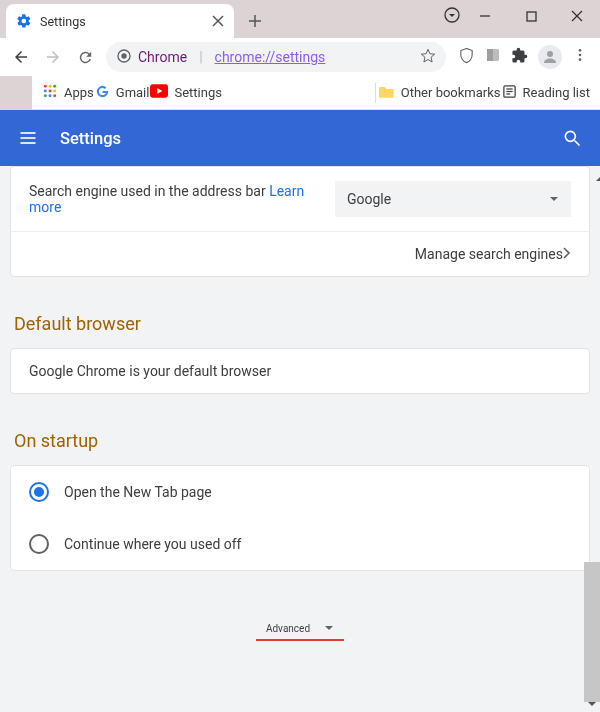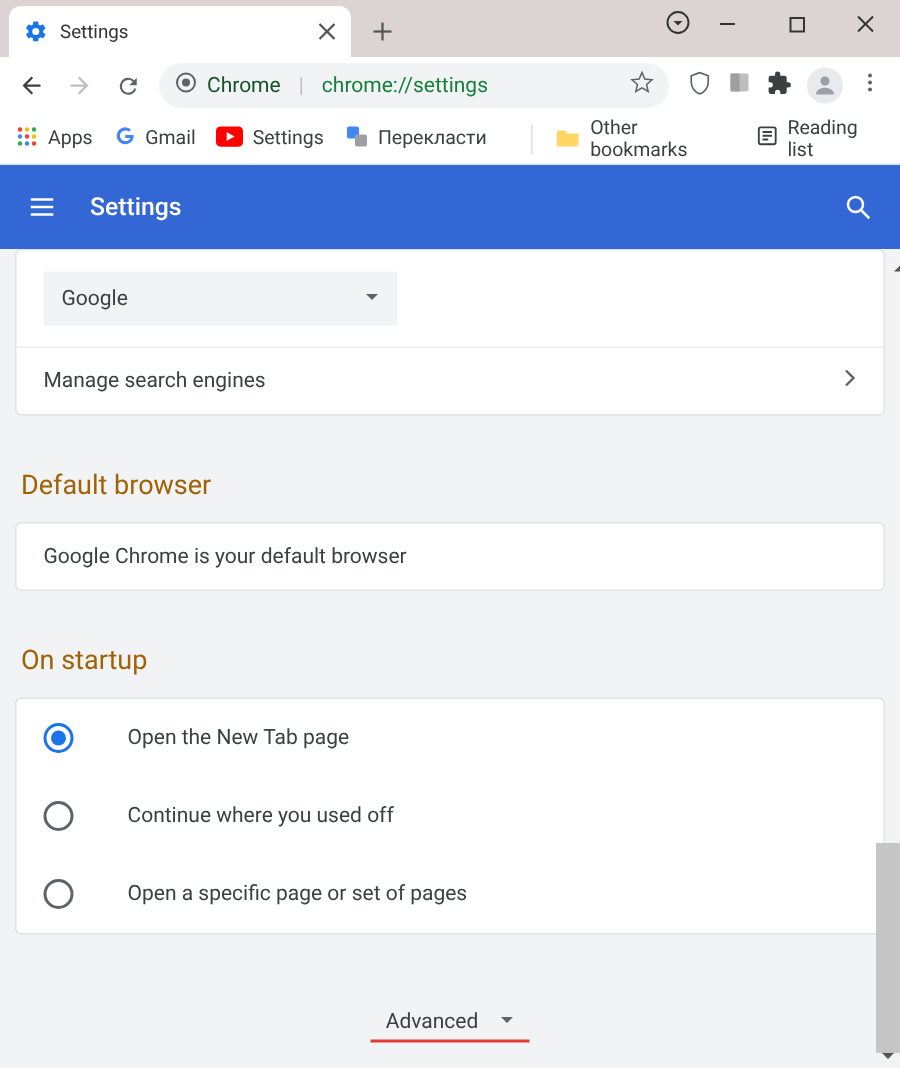--- a/index.html
+++ b/index.html
@@ -17,57 +17,57 @@
   .tab .tabtitle { flex: 1; }
   .tab .close { font-size: 16px; color:#555; }
   .newtab { width: 30px; height: 30px; display:flex; align-items:center; justify-content:center; color:#444; margin-left:6px; margin-bottom:2px;}
 
   
   .toolbar { background: #fff; height: 38px; display: flex; align-items: center; padding: 0 6px; gap: 2px; }
   .tool-btn { width: 30px; height: 30px; display:flex; align-items:center; justify-content:center; border-radius:50%; color:#5f6368; }
   .tool-btn.disabled { color:#bfbfbf; }
   .omnibox { flex:1; height:30px; background:#f1f3f4; border-radius:15px; display:flex; align-items:center; padding:0 10px; font-size:14px; color:#5f6368; margin:0 4px; }
   .omnibox .securl { display:flex; align-items:center; gap:6px;}
-  .omnibox .chromelbl { color:#14532d; }
+  .omnibox .chromelbl { color:#701a75; }
   .omnibox .sep { color:#bdbdbd; margin:0 6px;}
-  .omnibox .urltxt { color:#15803d; }
+  .omnibox .urltxt { color:#8b5cf6;text-decoration:underline; }
   .omnibox .star { margin-left:auto; color:#5f6368;}
   .ext-icons { display:flex; align-items:center; gap:10px; padding:0 6px;}
   .avatar-circ{width:24px;height:24px;border-radius:50%;background:#e8eaed;display:flex;align-items:center;justify-content:center;}
 
   
-  .bookmarks { background:#fff; height:34px; display:flex; align-items:center; padding:0 10px; font-size:13px; color:#3c4043; gap:14px; border-bottom:1px solid #e0e0e0;}
+  .bookmarks { background:#fff; height:34px; display:flex; align-items:center; padding:0 10px; font-size:13px; color:#3c4043; gap:1px; border-bottom:1px solid #e0e0e0;margin-left:32px;}
   .bm-item { display:flex; align-items:center; gap:6px; }
   .bm-sep { width:1px; height:20px; background:#ddd; margin:0 2px;}
 
   
   .blue-header { background:#3367d6; height:56px; display:flex; align-items:center; padding:0 18px; color:#fff; }
   .blue-header .menu-icon { margin-right:22px; display:flex;}
   .blue-header .title { font-size:16.5px; font-weight:500; flex:1;}
   .blue-header .search { display:flex;}
 
   
   .content-wrap { background:#f1f3f4; height: calc(712px - 38px - 38px - 34px - 56px); overflow-y:auto; position:relative; padding: 0 10px 10px 10px;}
 
   .card { background:#fff; border:1px solid #e2e2e2; border-radius:4px; margin-bottom:10px; }
   .row { display:flex; align-items:center; padding:14px 18px; font-size:14px; color:#3c4043; }
-  .row + .row-divider{ border-top:1px solid #eee;}
+  .row + .row-divider{ border-top:1px solid #eee;text-align:right;}
   .row .lbl { flex:1; }
   .row .link { color:#1a73e8; }
   .select { width:236px; height:36px; background:#f1f3f4; display:flex; align-items:center; padding:0 12px; font-size:14px; color:#3c4043; }
   .select .sval { flex:1;}
   .section-title { font-size:18px; color:#a16207; padding:26px 4px 14px 4px; }
 
-  .radio-row { display:flex; align-items:center; padding:16px 18px; font-size:14px; color:#3c4043; gap:36px;}
+  .radio-row { display:flex; align-items:center; padding:16px 18px; font-size:14px; color:#3c4043; gap:15px;}
   .radio-outer{width:20px;height:20px;border:2px solid #5f6368;border-radius:50%;display:flex;align-items:center;justify-content:center;flex-shrink:0;}
   .radio-outer.sel{border-color:#1a73e8;}
   .radio-inner{width:10px;height:10px;background:#1a73e8;border-radius:50%;}
 
   .advanced { text-align:center; padding:36px 0 14px 0; }
-  .adv-group{display:inline-flex;align-items:center;gap:14px;color:#3c4043;font-size:14px;border-bottom:2px solid #e53935;padding:4px 10px;}
+  .adv-group{display:inline-flex;align-items:center;gap:14px;color:#3c4043;font-size:10px;border-bottom:2px solid #e53935;padding:4px 10px;}
 
   
   .scrollbar-fake{position:absolute;right:0;top:562px;width:16px;height:140px;background:#c6c6c6;}
   .scrollbar-caret{position:absolute;right:2px;bottom:2px;width:12px;height:12px;display:flex;align-items:center;justify-content:center;}
 </style>
 </head>
 <body>
 
 <div class="heart-ind">
   <svg width="16" height="16" viewBox="0 0 16 16">
@@ -193,27 +193,20 @@
         </svg></span>
     <span>Gmail</span>
   </div>
   <div class="bm-item">
     <span><svg width="18" height="14" viewBox="0 0 24 18">
           <rect width="24" height="18" rx="4" fill="#ff0000"></rect>
           <path d="M9.5 5v8l7-4z" fill="#fff"></path>
         </svg></span>
     <span>Settings</span>
   </div>
-  <div class="bm-item">
-    <span><svg width="16" height="16" viewBox="0 0 24 24">
-          <rect x="2" y="2" width="12" height="12" rx="2" fill="#4285f4"></rect>
-          <rect x="10" y="10" width="12" height="12" rx="2" fill="#9aa0a6"></rect>
-        </svg></span>
-    <span>Перекласти</span>
-  </div>
   <div style="flex:1"></div>
   <div class="bm-sep"></div>
   <div class="bm-item">
     <span><svg width="16" height="14" viewBox="0 0 24 20">
           <path d="M2 4h7l2 3h11v11a2 2 0 0 1-2 2H2a2 2 0 0 1-2-2V6a2 2 0 0 1 2-2z" fill="#fdd663"></path>
         </svg></span>
     <span>Other bookmarks</span>
   </div>
   <div class="bm-item">
     <span><svg width="15" height="15" viewBox="0 0 24 24">
@@ -243,20 +236,21 @@
     </span>
 </div>
 
 <div class="content-wrap">
   <span style="position:absolute;right:-6px;top:4px"><svg width="12" height="12">
         <path d="M2 8 L6 4 L10 8 Z" fill="#555"></path>
       </svg></span>
 
   <div class="card">
     <div class="row">
+      <span class="lbl"><span>Search engine used in the address bar </span><span class="link">Learn more</span></span>
       <div class="select">
         <span class="sval">Google</span>
         <span><svg width="10" height="10">
               <path d="M1 3 L5 7 L9 3 Z" fill="#5f6368"></path>
             </svg></span>
       </div>
     </div>
     <div class="row row-divider">
       <span class="lbl">Manage search engines</span>
       <span><svg width="8" height="12">
@@ -277,24 +271,20 @@
     <div class="radio-row">
       <span class="radio-outer sel">
           <span class="radio-inner"></span>
         </span>
       <span>Open the New Tab page</span>
     </div>
     <div class="radio-row">
       <span class="radio-outer"></span>
       <span>Continue where you used off</span>
     </div>
-    <div class="radio-row">
-      <span class="radio-outer"></span>
-      <span>Open a specific page or set of pages</span>
-    </div>
   </div>
 
   <div class="advanced">
     <span class="adv-group">
       <span>Advanced</span>
       <span><svg width="10" height="10">
             <path d="M1 3 L5 7 L9 3 Z" fill="#5f6368"></path>
           </svg></span>
     </span>
   </div>

